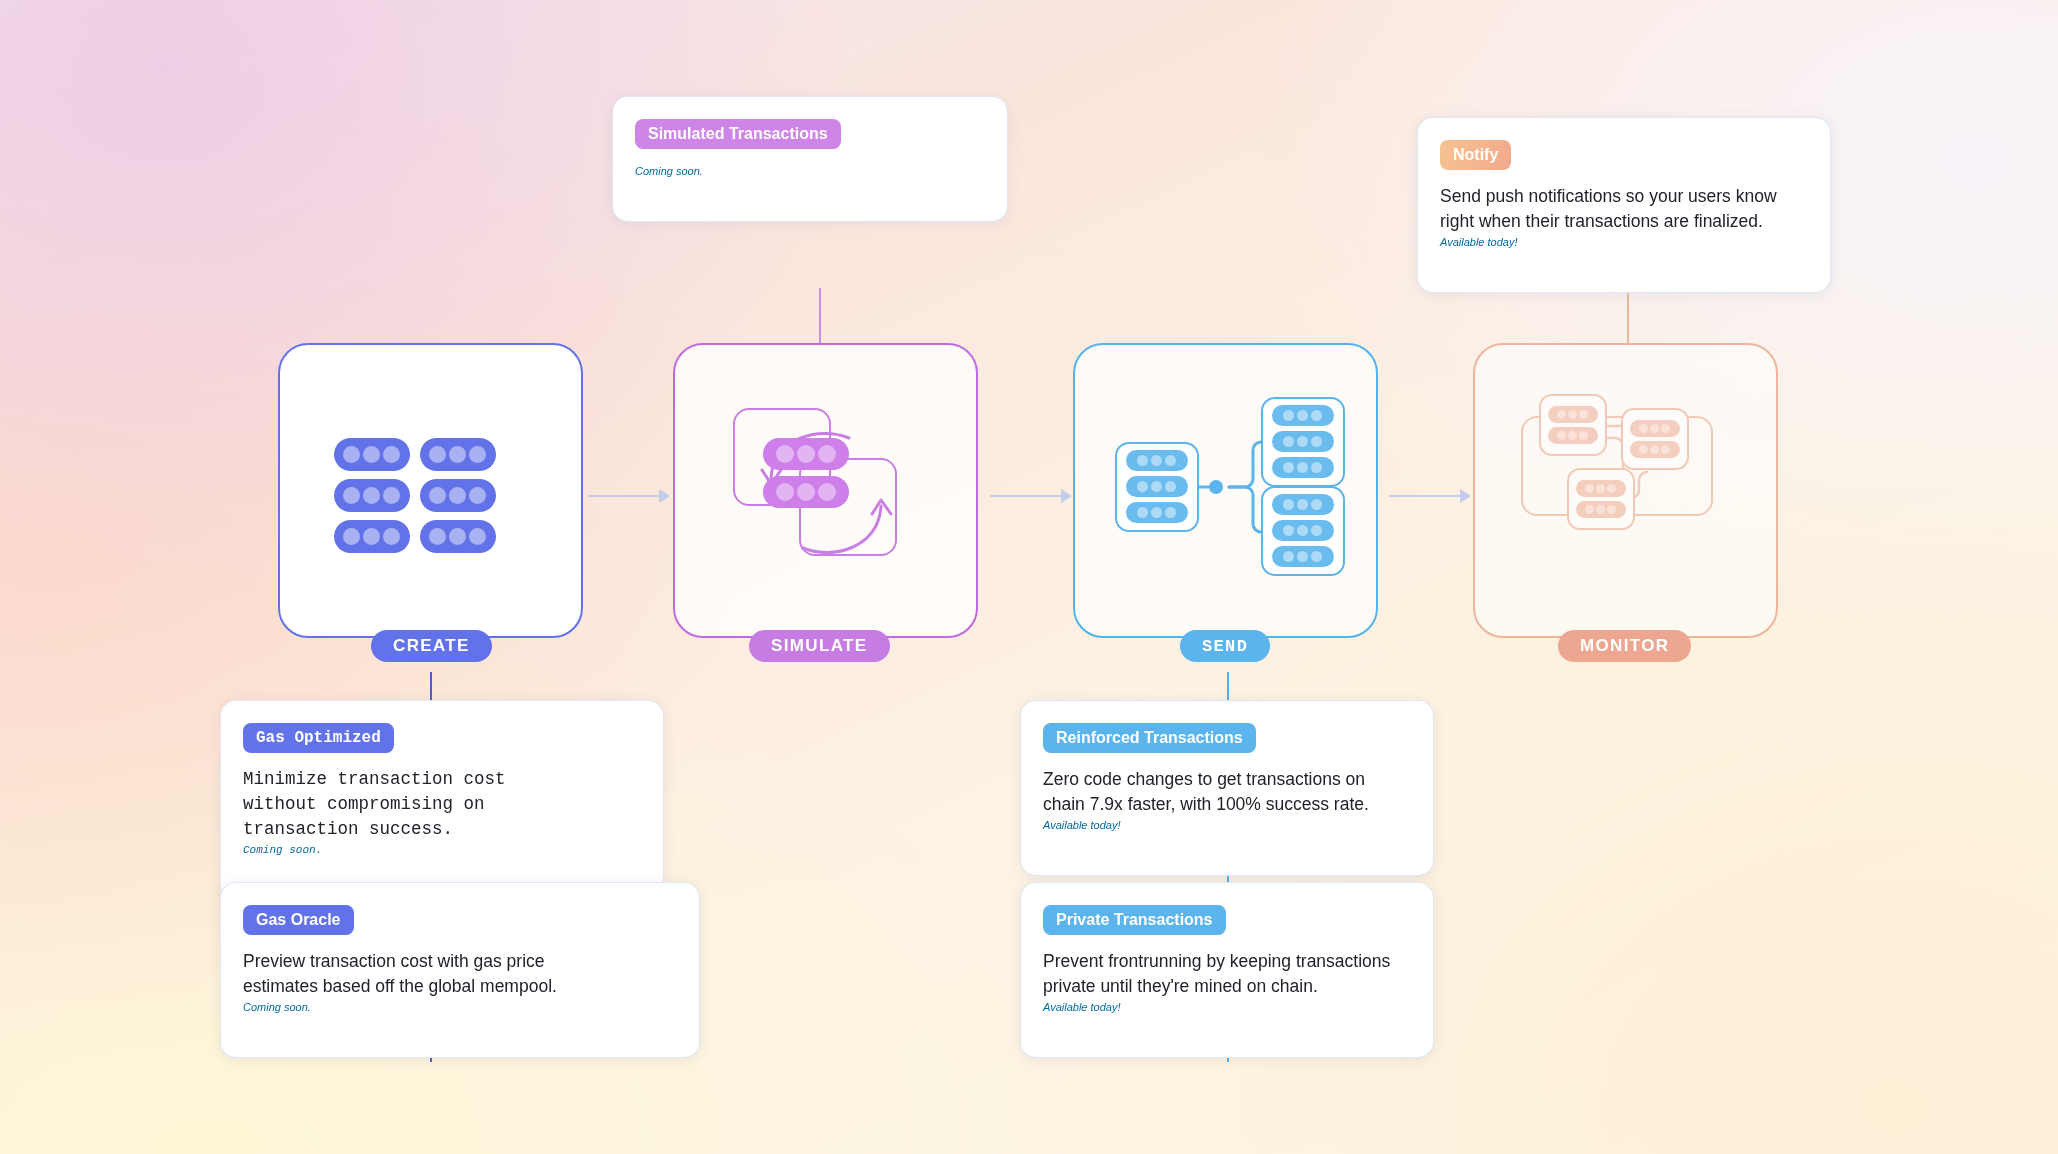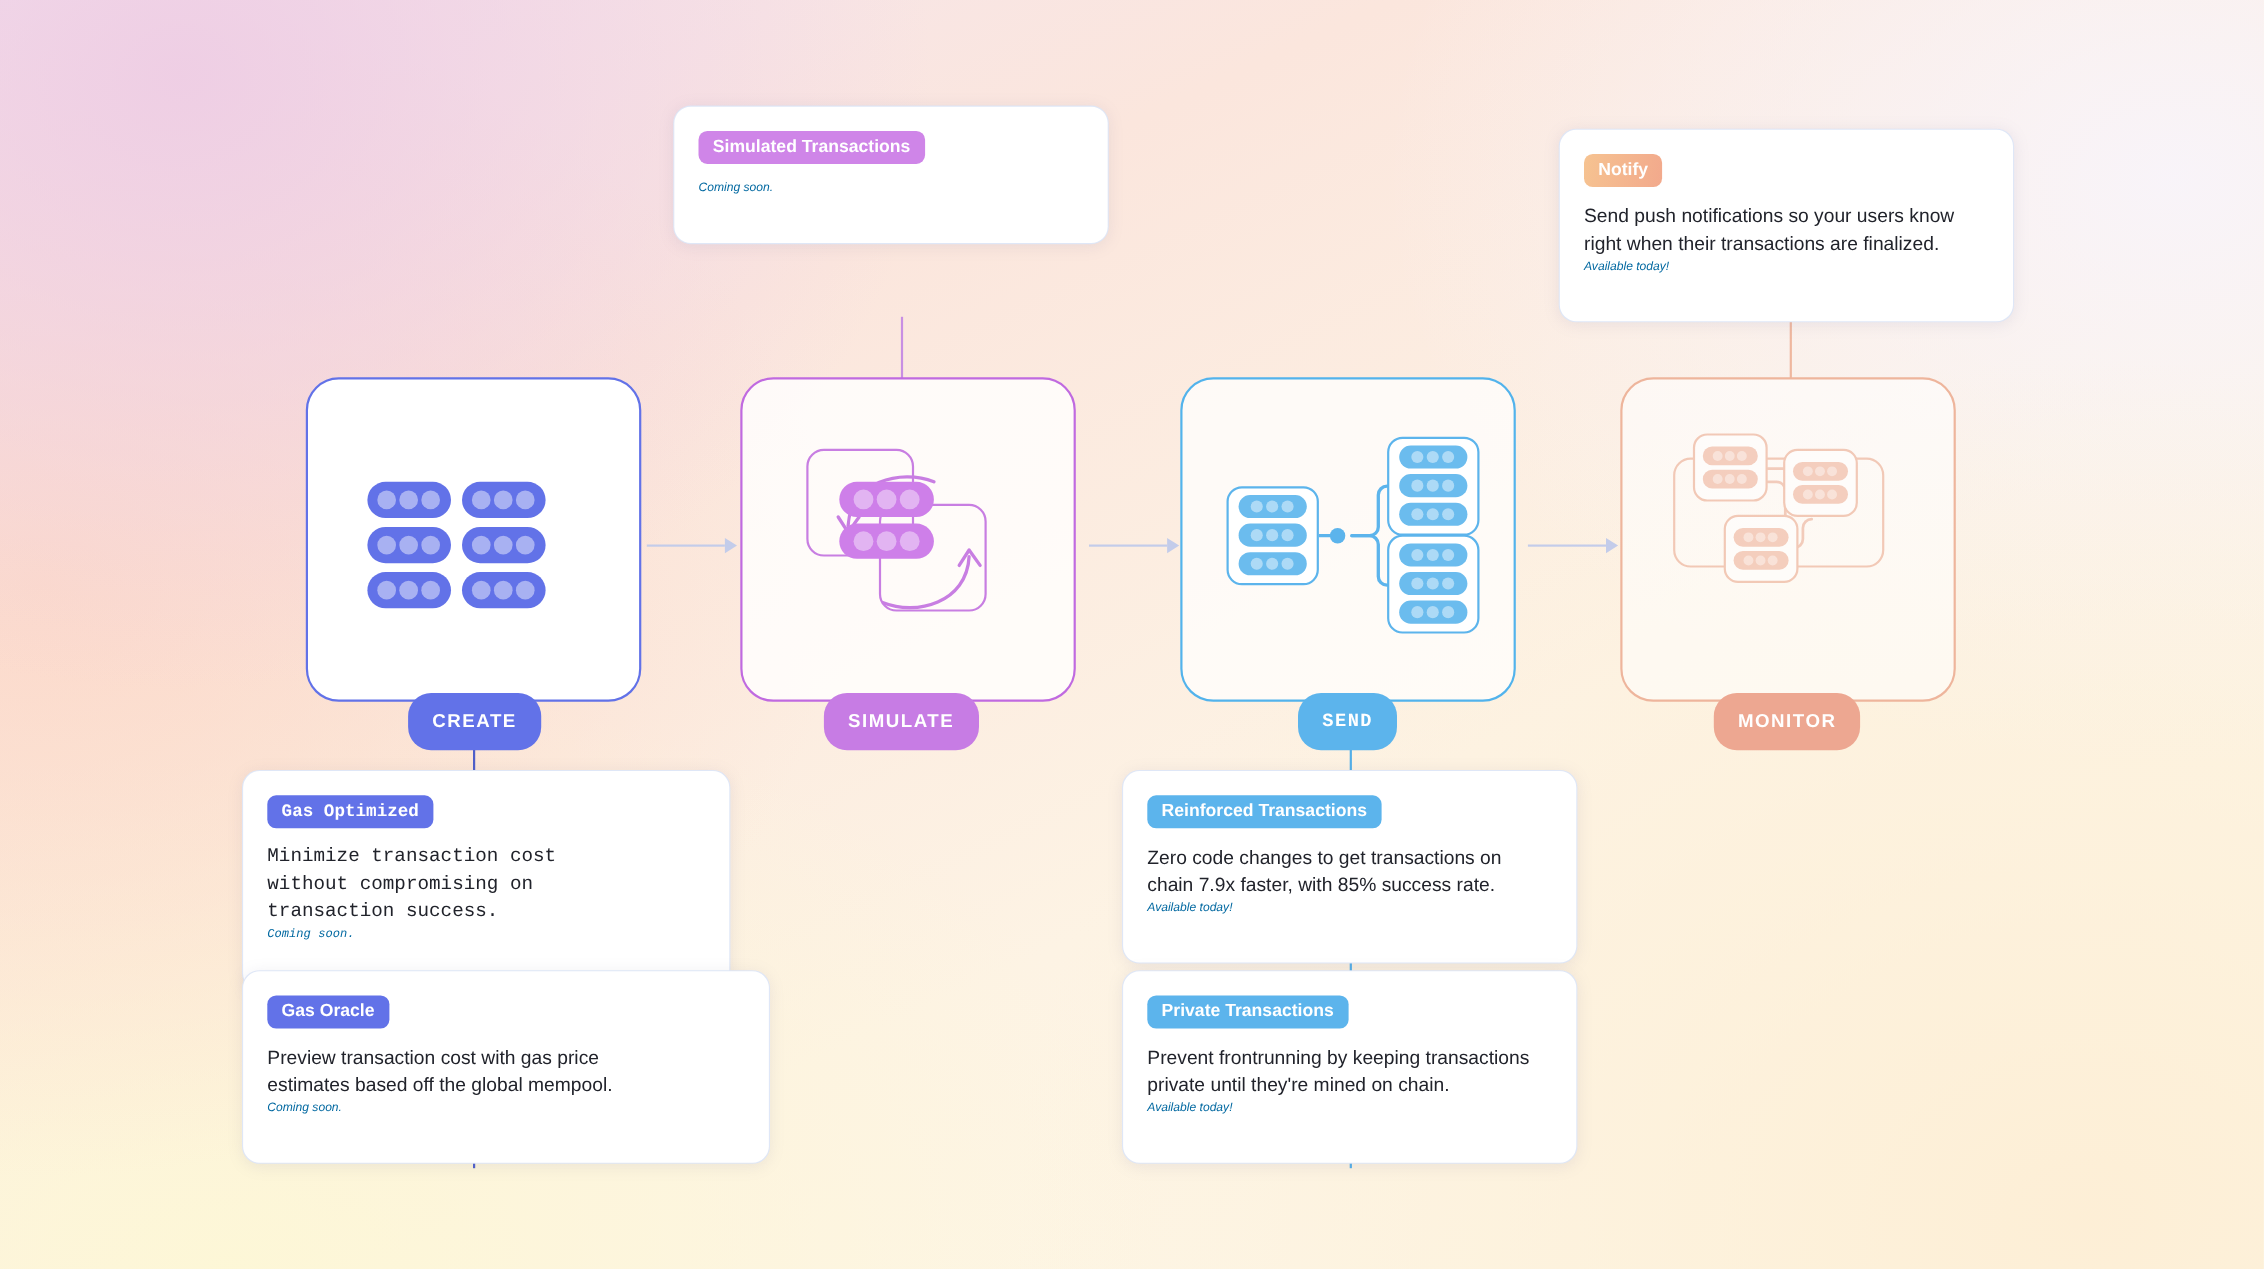--- a/index.html
+++ b/index.html
@@ -62,21 +62,21 @@
     justify-content: center;
   }
   .stage.create  { border-color: #6272e8; background: #ffffff; }
   .stage.simulate{ border-color: #c06ae0; background: rgba(255,255,255,0.80); }
   .stage.send    { border-color: #52b3ec; background: rgba(255,255,255,0.72); }
   .stage.monitor { border-color: #eeb59c; background: rgba(255,255,255,0.55); }
 
   
   .stage-label {
     position: absolute;
-    height: 52px;
+    height: 32px;
     padding: 0 22px;
     border-radius: 21px;
     display: flex;
     align-items: center;
     justify-content: center;
     color: #ffffff;
     font-size: 17px;
     font-weight: bold;
     letter-spacing: 0.08em;
     white-space: nowrap;
@@ -482,21 +482,21 @@
       <span>Gas Oracle</span>
     </div>
     <div class="card-body" style="max-width:340px;">Preview transaction cost with gas price estimates based off the global mempool.</div>
     <div class="card-status">Coming soon.</div>
   </div>
 
   <div class="card tall" style="left:1020px; top:700px; width:414px;">
     <div class="badge blue">
       <span>Reinforced Transactions</span>
     </div>
-    <div class="card-body" style="max-width:350px;">Zero code changes to get transactions on chain 7.9x faster, with 85% success rate.</div>
+    <div class="card-body" style="max-width:350px;">Zero code changes to get transactions on chain 7.9x faster, with 100% success rate.</div>
     <div class="card-status">Available today!</div>
   </div>
 
   <div class="card tall" style="left:1020px; top:882px; width:414px;">
     <div class="badge blue">
       <span>Private Transactions</span>
     </div>
     <div class="card-body" style="max-width:362px;">Prevent frontrunning by keeping transactions private until they're mined on chain.</div>
     <div class="card-status">Available today!</div>
   </div>

